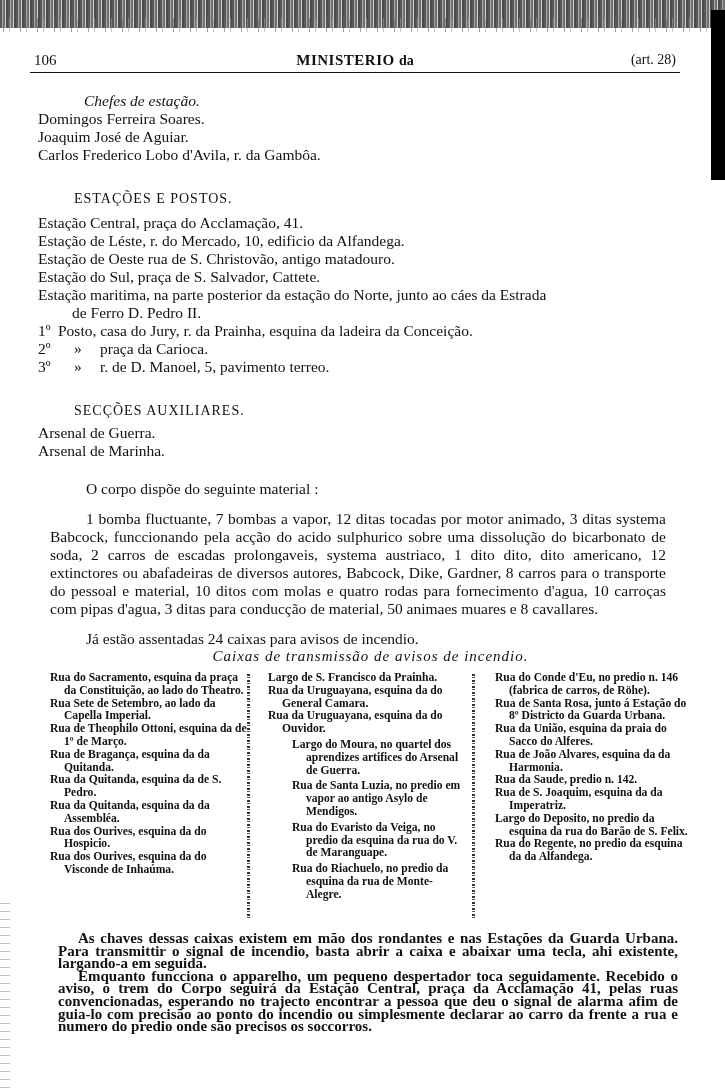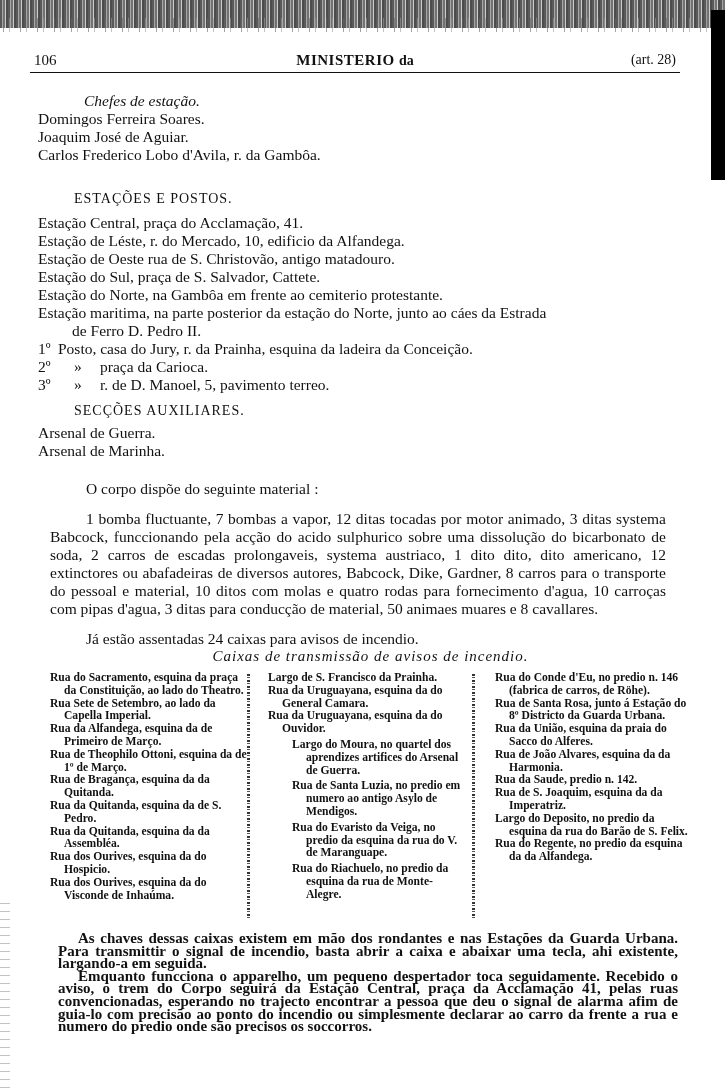--- a/index.html
+++ b/index.html
@@ -70,21 +70,20 @@
   <div class="line">Carlos Frederico Lobo d'Avila, r. da Gambôa.</div>
 </div>
 
 <div class="block" style="top:190px;">
   <div class="smallcaps">ESTAÇÕES E POSTOS.</div>
   <div style="height:6px"></div>
   <div class="line">Estação Central, praça do Acclamação, 41.</div>
   <div class="line">Estação de Léste, r. do Mercado, 10, edificio da Alfandega.</div>
   <div class="line">Estação de Oeste rua de S. Christovão, antigo matadouro.</div>
   <div class="line">Estação do Sul, praça de S. Salvador, Cattete.</div>
-  <div class="line">Estação do Norte, na Gambôa em frente ao cemiterio protestante.</div>
   <div class="line">Estação maritima, na parte posterior da estação do Norte, junto ao cáes da Estrada</div>
   <div class="line indent">de Ferro D. Pedro II.</div>
   <div class="line">
     <span class="num" style="width:20px">1º</span><span>Posto, casa do Jury, r. da Prainha, esquina da ladeira da Conceição.</span>
   </div>
   <div class="line">
     <span class="num">2º</span><span class="ditto">»</span><span>praça da Carioca.</span>
   </div>
   <div class="line">
     <span class="num">3º</span><span class="ditto">»</span><span>r. de D. Manoel, 5, pavimento terreo.</span>
@@ -106,35 +105,34 @@
 
 <div class="caixas-title">Caixas de transmissão de avisos de incendio.</div>
 
 <div class="cols">
   <div class="wavy w1"></div>
   <div class="wavy w2"></div>
 
   <div class="col col1">
     <p class="item">Rua do Sacramento, esquina da praça da Constituição, ao lado do Theatro.</p>
     <p class="item">Rua Sete de Setembro, ao lado da Capella Imperial.</p>
-    <p class="item">Rua da Alfandega, esquina da de Primeiro de Março.</p>
     <p class="item">Rua de Theophilo Ottoni, esquina da de 1º de Março.</p>
     <p class="item">Rua de Bragança, esquina da da Quitanda.</p>
     <p class="item">Rua da Quitanda, esquina da de S. Pedro.</p>
     <p class="item">Rua da Quitanda, esquina da da Assembléa.</p>
     <p class="item">Rua dos Ourives, esquina da do Hospicio.</p>
     <p class="item">Rua dos Ourives, esquina da do Visconde de Inhaúma.</p>
   </div>
 
   <div class="col col2">
     <p class="item">Largo de S. Francisco da Prainha.</p>
     <p class="item">Rua da Uruguayana, esquina da do General Camara.</p>
     <p class="item">Rua da Uruguayana, esquina da do Ouvidor.</p>
     <p class="item gap">Largo do Moura, no quartel dos aprendizes artifices do Arsenal de Guerra.</p>
-    <p class="item gap">Rua de Santa Luzia, no predio em numero ao antigo Asylo de Mendigos.</p>
+    <p class="item gap">Rua de Santa Luzia, no predio em vapor ao antigo Asylo de Mendigos.</p>
     <p class="item gap">Rua do Evaristo da Veiga, no predio da esquina da rua do V. de Maranguape.</p>
     <p class="item gap">Rua do Riachuelo, no predio da esquina da rua de Monte-Alegre.</p>
   </div>
 
   <div class="col col3">
     <p class="item">Rua do Conde d'Eu, no predio n. 146 (fabrica de carros, de Röhe).</p>
     <p class="item">Rua de Santa Rosa, junto á Estação do 8º Districto da Guarda Urbana.</p>
     <p class="item">Rua da União, esquina da praia do Sacco do Alferes.</p>
     <p class="item">Rua de João Alvares, esquina da da Harmonia.</p>
     <p class="item">Rua da Saude, predio n. 142.</p>

